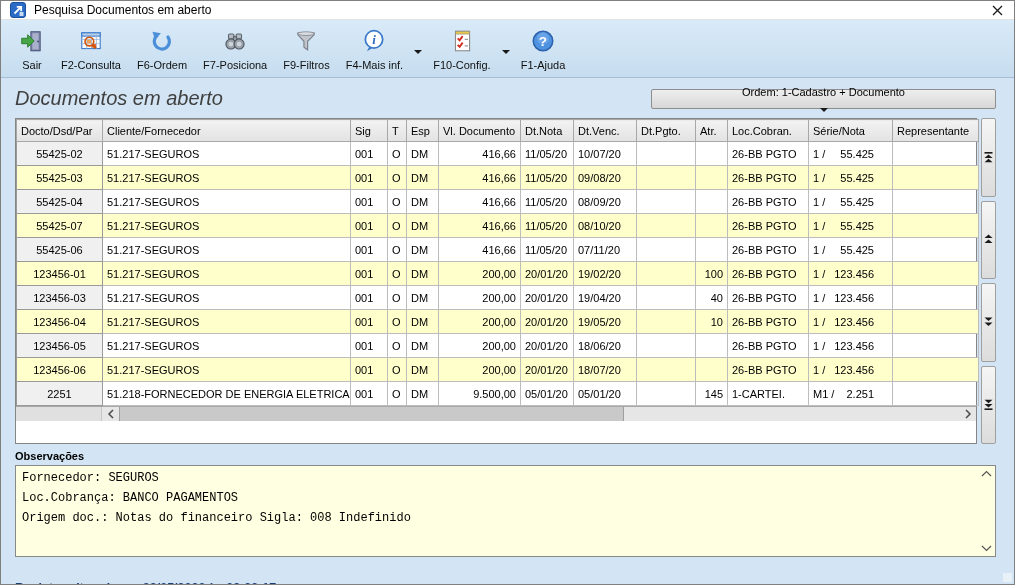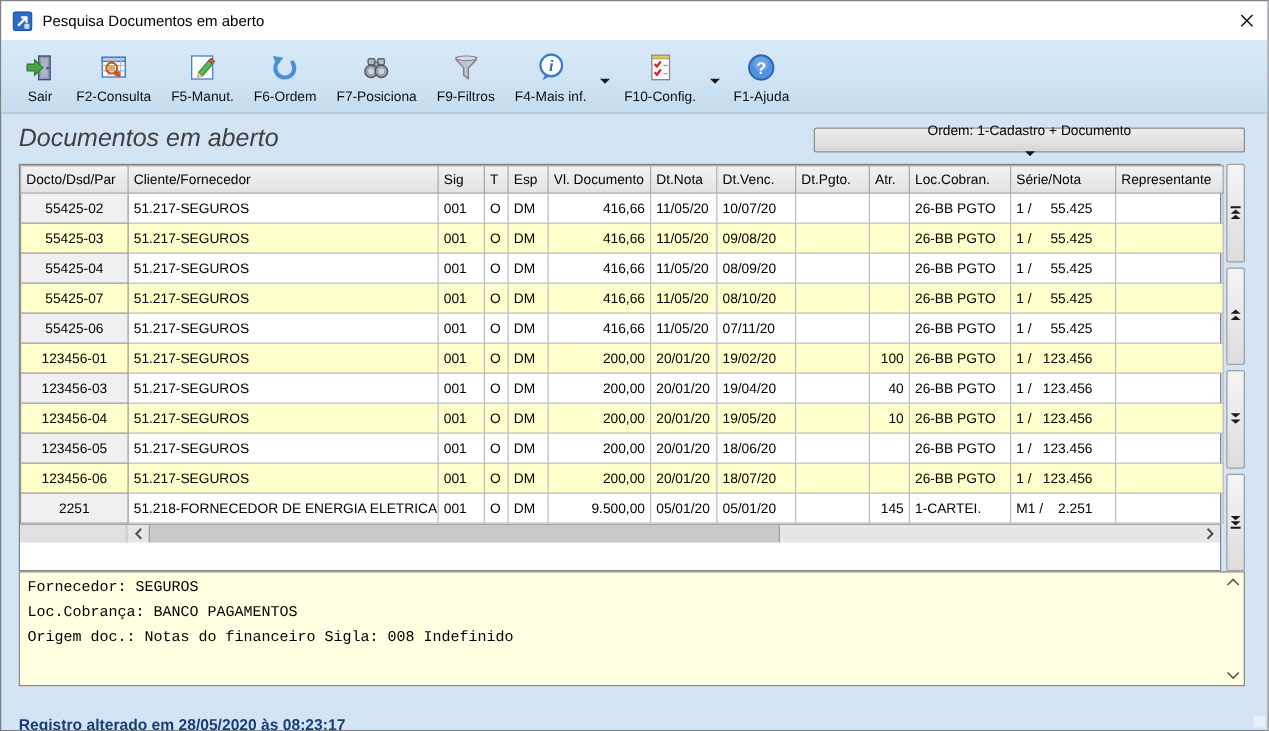--- a/index.html
+++ b/index.html
@@ -3,21 +3,21 @@
 <meta charset="utf-8">
 <style>
   * { box-sizing: border-box; margin: 0; padding: 0; }
   html,body { background:#f2f2f2; font-family:"Liberation Sans", sans-serif; }
   .window{
     position:relative; width:1015px; height:585px;
     border:1px solid #7f7f7f; background:#d3e5f4; overflow:hidden;
   }
   
   .titlebar{
-    height:32px; background:#ffffff; display:flex; align-items:center;
+    height:19px; background:#ffffff; display:flex; align-items:center;
     padding:0 10px 0 9px; border-bottom:1px solid #e3e3e3;
   }
   .app-icon{ width:16px; height:16px; margin-right:8px; }
   .title-text{ font-size:12px; color:#000; }
   .close-btn{ margin-left:auto; width:26px; height:22px; display:flex; align-items:center; justify-content:flex-end; cursor:default; }
   
   .toolbar{
     height:58px; background:linear-gradient(#d9eaf8,#c6ddef);
     border-bottom:1px solid #a6bdd1; display:flex; align-items:stretch;
     padding:3px 6px 1px 10px;
@@ -133,31 +133,20 @@
           <path d="M8 4.5 V19 M12.5 4.5 V19 M17 4.5 V19 M3.5 10.5 H20.5 M3.5 14.5 H20.5" stroke="#9db9dd" stroke-width="0.8"></path>
           <rect x="8.3" y="10.8" width="3.9" height="3.4" fill="#f2a054"></rect>
           <rect x="12.8" y="14.8" width="3.9" height="3.4" fill="#e06238"></rect>
           <circle cx="10.5" cy="12.5" r="4" fill="none" stroke="#d35400" stroke-width="1.5"></circle>
           <path d="M13.4 15.4 L16.5 18.8" stroke="#d35400" stroke-width="2"></path>
         </svg>
       </span>
       <span>F2-Consulta</span>
     </div>
 
-    <div class="tool">
-      <span class="ic">
-        <svg width="26" height="26" viewBox="0 0 24 24">
-          <rect x="4" y="3.5" width="15.5" height="17" fill="#fff" stroke="#4a86c8"></rect>
-          <path d="M9 15.8 L16.6 6.8 l3 2.4 -7.6 9 z" fill="#5cb85c" stroke="#39803a" stroke-width="0.8"></path>
-          <path d="M16.6 6.8 l1.5-1.7 3 2.4 -1.5 1.7 z" fill="#d9534f" stroke="#9c3834" stroke-width="0.7"></path>
-          <path d="M9 15.8 l-0.9 3.6 3.9-1.2 z" fill="#f0d9a0" stroke="#b49b60" stroke-width="0.6"></path>
-        </svg>
-      </span>
-      <span>F5-Manut.</span>
-    </div>
 
     <div class="tool">
       <span class="ic">
         <svg width="26" height="26" viewBox="0 0 24 24">
           <path d="M7.2 7.2 A7 7 0 1 0 17.5 8.3" fill="none" stroke="#4c8fd9" stroke-width="3" stroke-linecap="round"></path>
           <path d="M3.2 3.5 L11 4.8 5.5 10.5 z" fill="#4c8fd9"></path>
         </svg>
       </span>
       <span>F6-Ordem</span>
     </div>
@@ -486,20 +475,21 @@
           <button class="nav-btn">
             <svg width="11" height="13" viewBox="0 0 11 13">
               <path d="M5.5 5.2 L1.5 1.8 H9.5 z" fill="#1a1a1a"></path>
               <path d="M5.5 9.4 L1.5 6 H9.5 z" fill="#1a1a1a"></path>
               <rect x="1.5" y="10.4" width="8" height="1.6" fill="#1a1a1a"></rect>
             </svg>
           </button>
         </div>
       </div>
 
+      <div class="obs-label">Observações</div>
       <div class="obs-box">
         <div id="obs-lines">
             <div>Fornecedor: SEGUROS</div>
             <div>Loc.Cobrança: BANCO PAGAMENTOS</div>
             <div>Origem doc.: Notas do financeiro Sigla: 008 Indefinido</div>
           </div>
         <svg class="obs-arrow up" width="11" height="7" viewBox="0 0 11 7">
             <path d="M1 6 L5.5 1.5 L10 6" stroke="#555" stroke-width="1.2" fill="none"></path>
           </svg>
         <svg class="obs-arrow down" width="11" height="7" viewBox="0 0 11 7">

